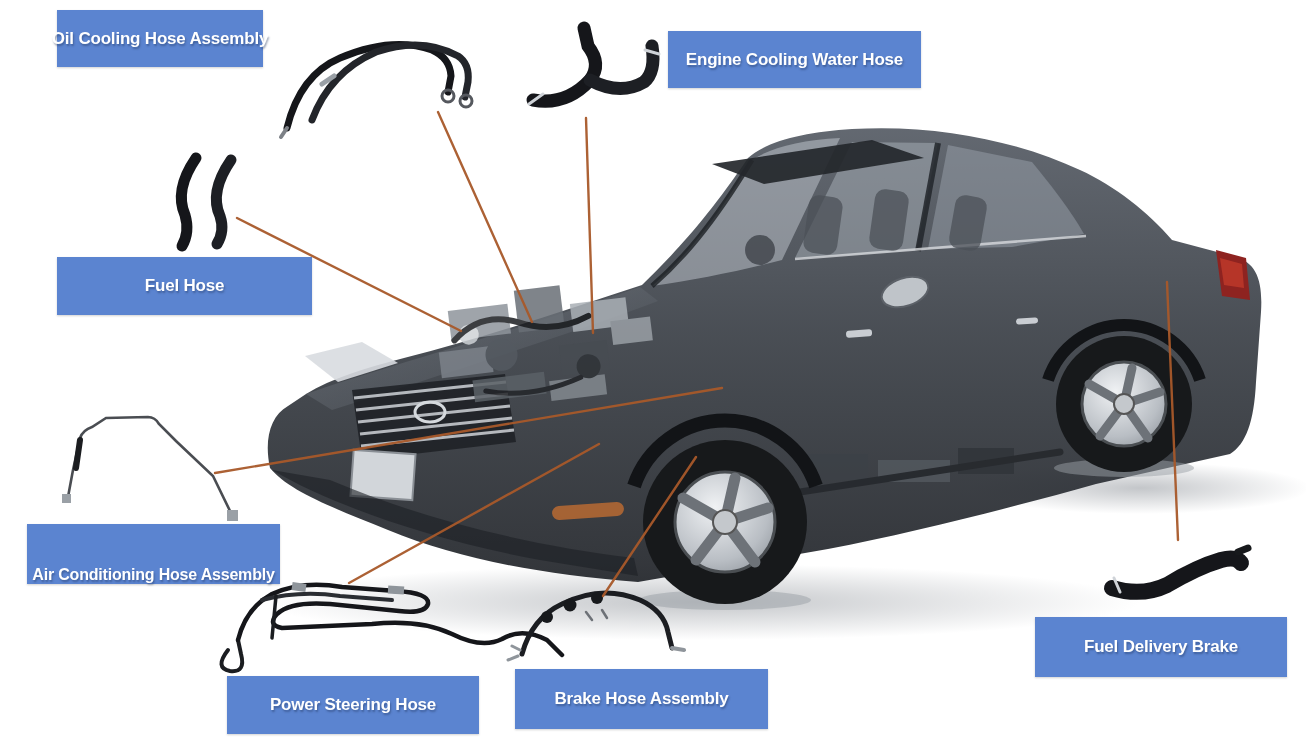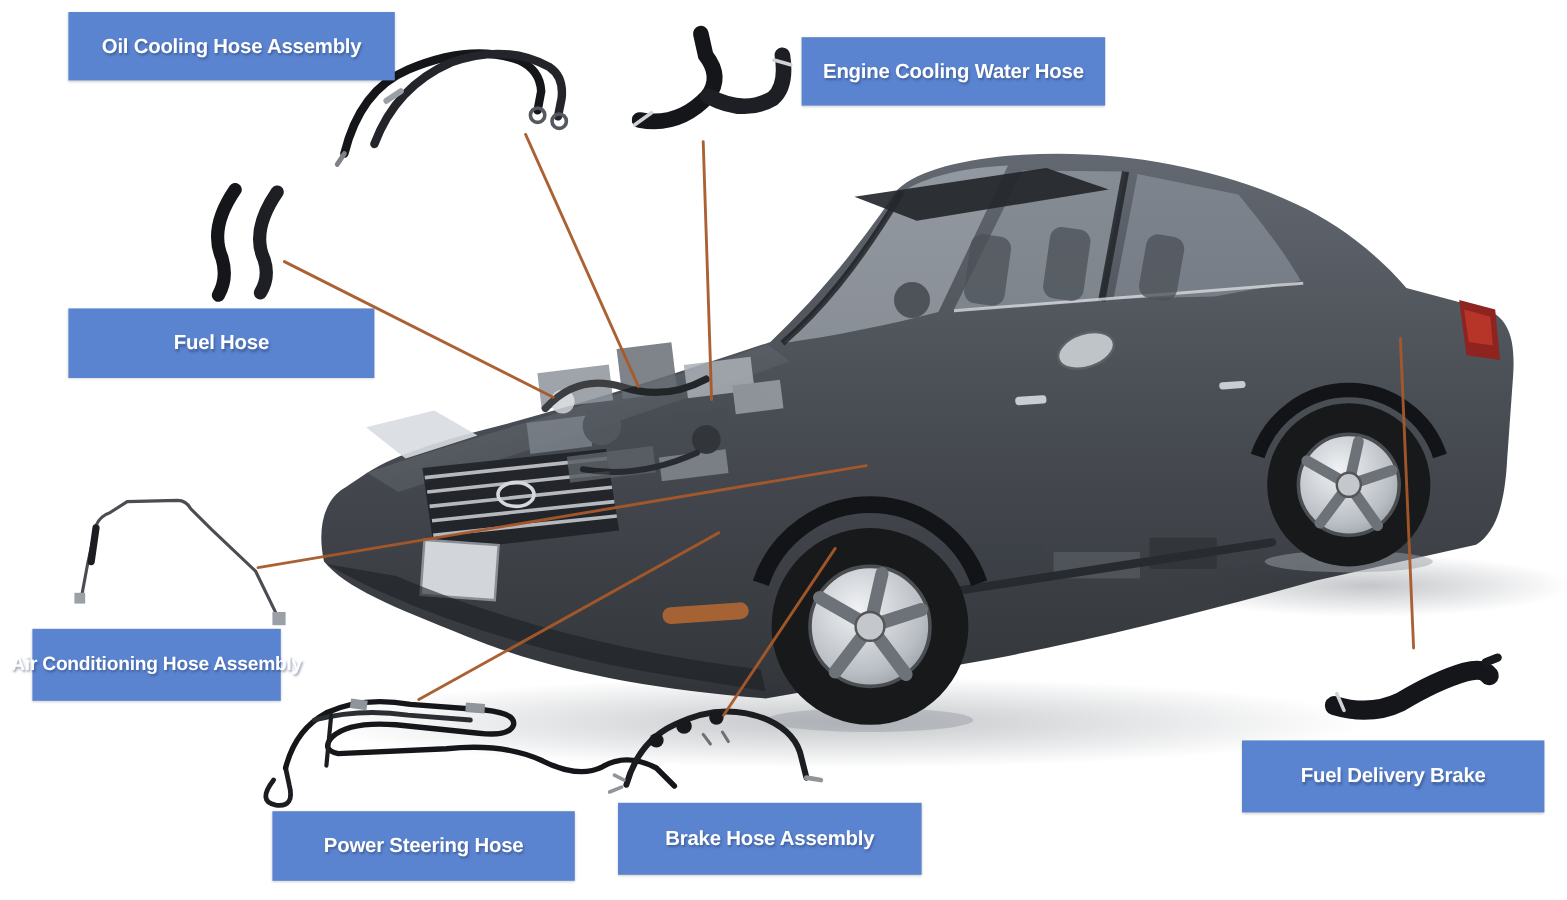--- a/index.html
+++ b/index.html
@@ -9,24 +9,24 @@
   }
   #art{position:absolute;left:0;top:0;width:1306px;height:750px;}
   .label{
     position:absolute;display:flex;align-items:center;justify-content:center;
     background:#5b84d0;color:#ffffff;font-weight:bold;font-size:17px;
     letter-spacing:-0.2px;white-space:nowrap;text-align:center;
     text-shadow:1px 2px 2px rgba(30,50,90,0.45);
     box-shadow:0 1px 2px rgba(0,0,0,0.18);
   }
   .label.small{font-size:16px;}
-  #label-oil      {left:57px;  top:10px;  width:272px; height:57px;}
+  #label-oil      {left:57px;  top:10px;  width:206px; height:57px;}
   #label-engine   {left:668px; top:31px;  width:253px; height:57px;}
   #label-fuel     {left:57px;  top:257px; width:255px; height:58px;}
-  #label-ac       {left:27px;  top:524px; width:207px; height:60px;}
+  #label-ac       {left:27px;  top:524px; width:253px; height:60px;align-items:flex-end;}
   #label-ps       {left:227px; top:676px; width:252px; height:58px;}
   #label-brake    {left:515px; top:669px; width:253px; height:60px;}
   #label-fueldel  {left:1035px;top:617px; width:252px; height:60px;}
 </style>
 </head>
 <body>
 
 <div id="stage">
 
   <svg id="art" viewBox="0 0 1306 750">

